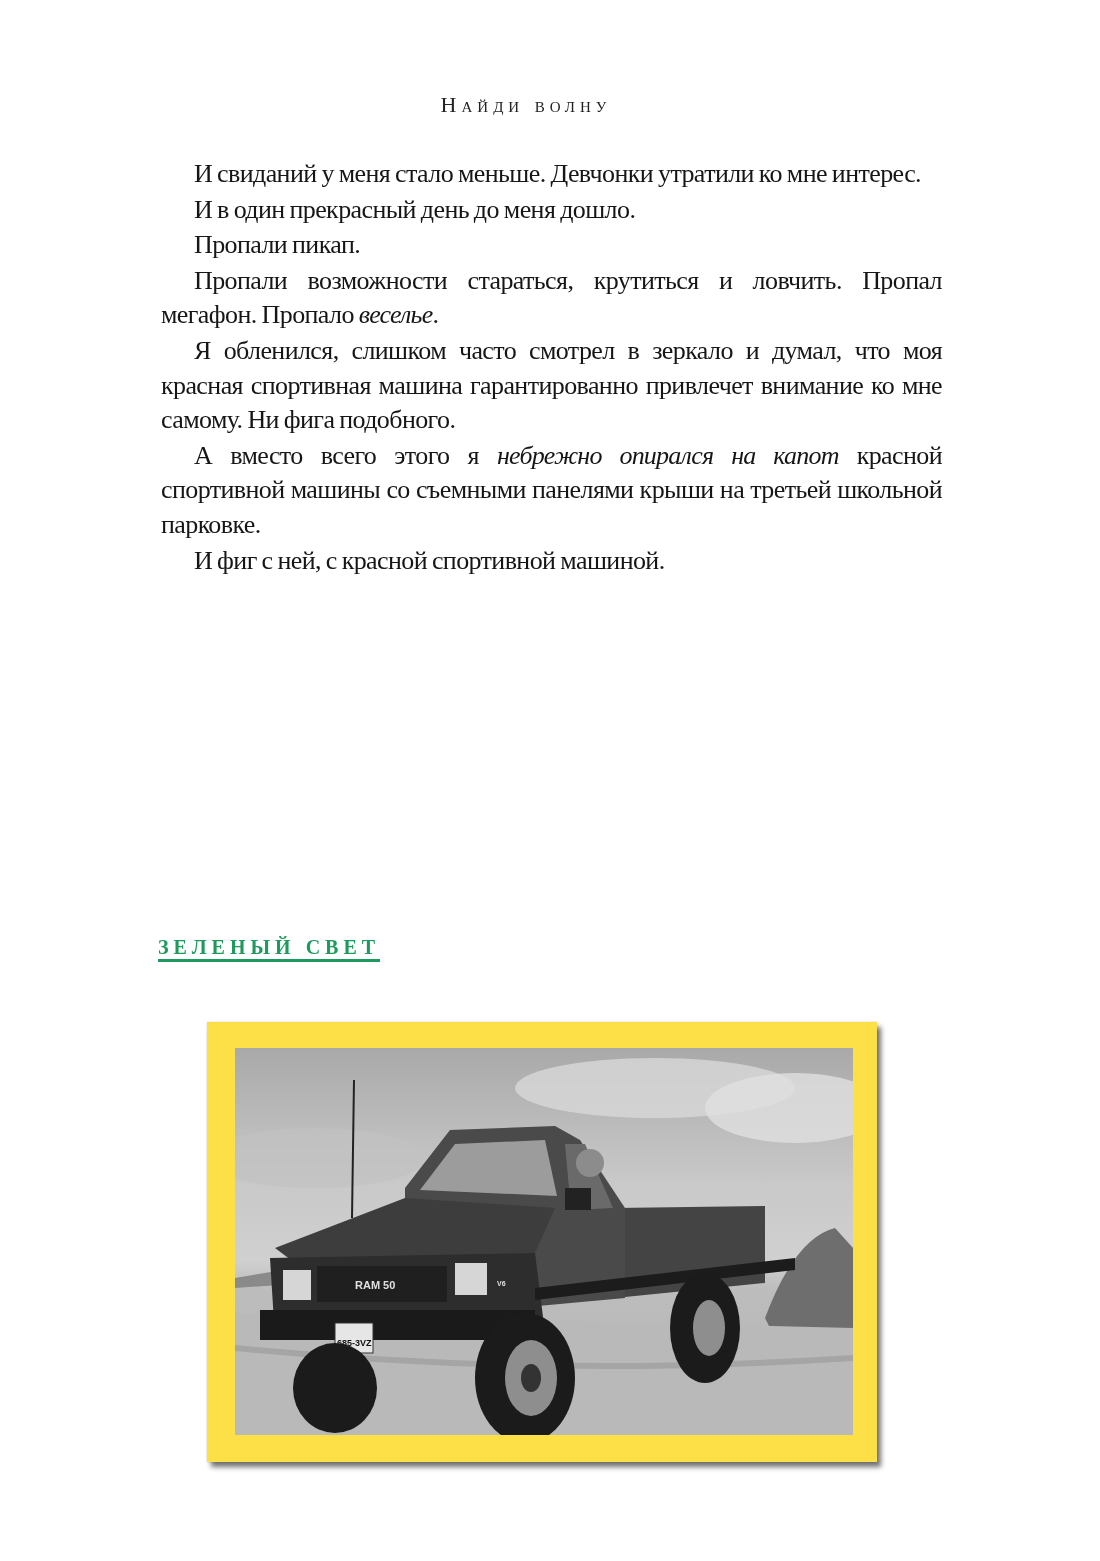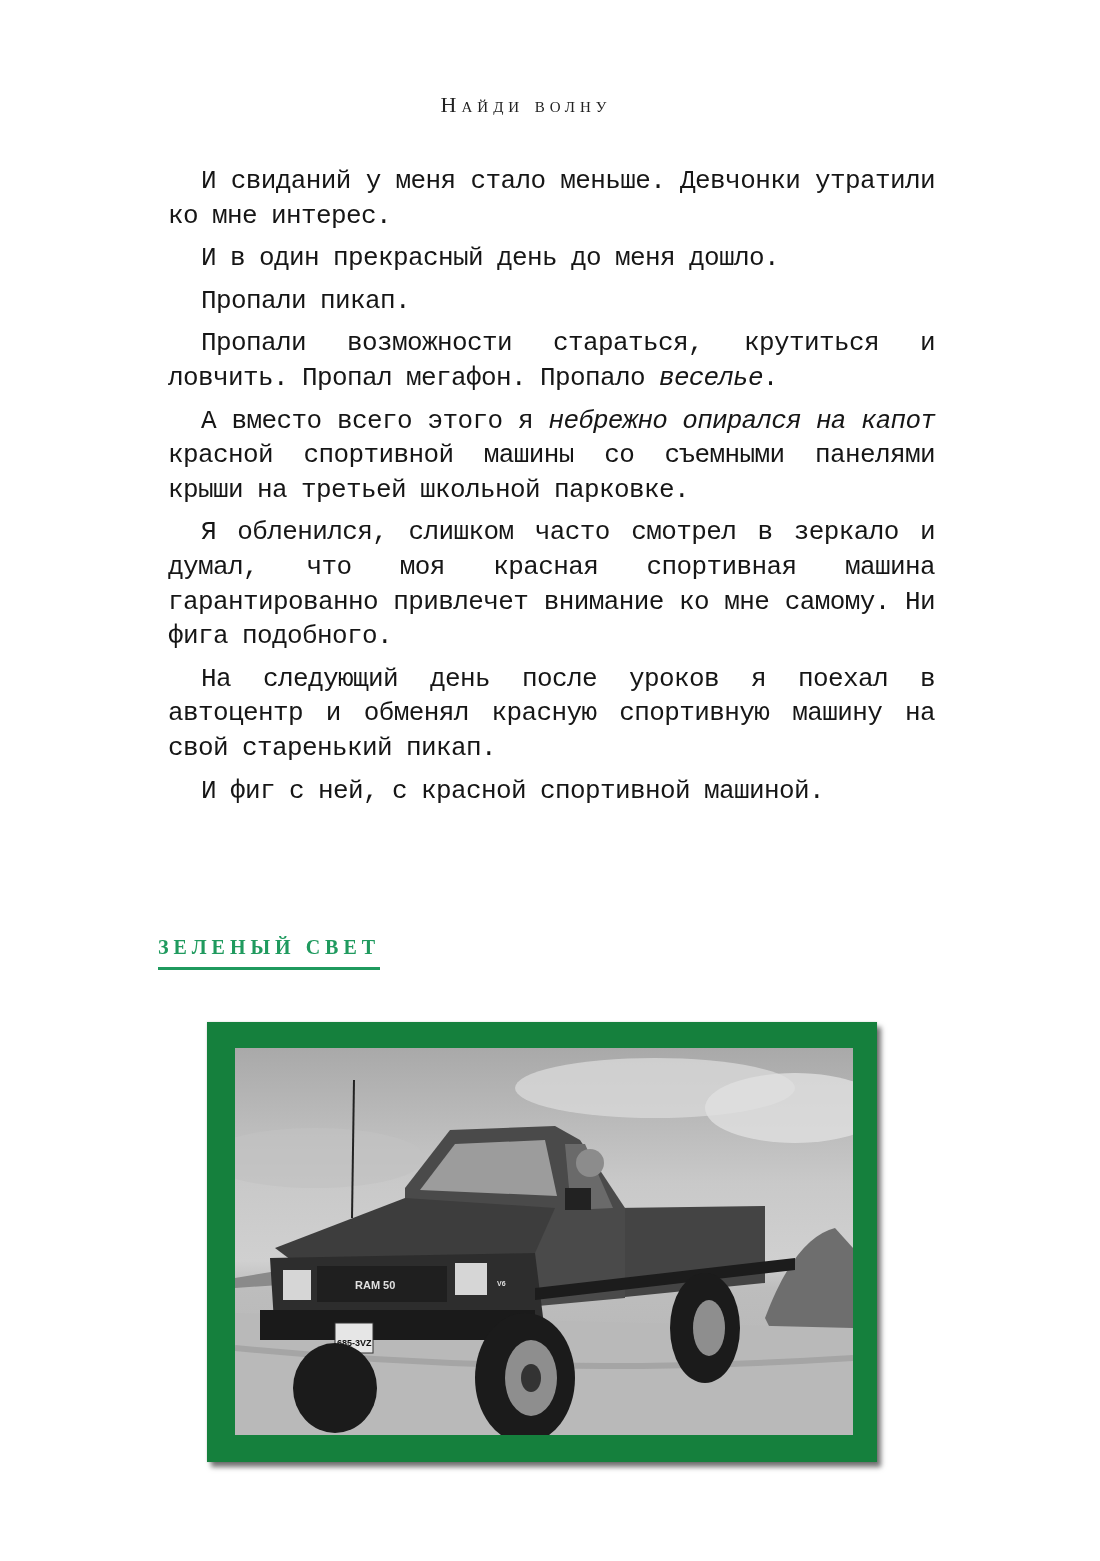--- a/index.html
+++ b/index.html
@@ -32,48 +32,47 @@
       left: 160px;
       width: 783px;
       font-size: 26px;
       line-height: 34.6px;
       text-align: justify;
       letter-spacing: -0.6px;
       word-spacing: -1px;
       color: #161616;
     }
     .body-text p {
-      margin: 8px;
+      margin: 1px;
       text-indent: 33px;
-      font-family: Liberation Mono, monospace;
     }
     .body-text em {
       font-style: italic;
       letter-spacing: -0.8px;
     }
     .section-heading {
       position: absolute;
       top: 936px;
       left: 158px;
       font-family: "Liberation Serif", "DejaVu Serif", serif;
       font-weight: bold;
       font-size: 20px;
       letter-spacing: 5px;
       color: #1f9a5e;
-      padding-bottom: 8px;
+      padding-bottom: 0;
       border-bottom: 3px solid #1f9a5e;
       text-transform: uppercase;
     }
     .photo-frame {
       position: absolute;
       left: 207px;
       top: 1022px;
       width: 670px;
       height: 440px;
-      background: #15803d;
+      background: #fde047;
       box-shadow: 4px 5px 5px rgba(0,0,0,0.55), 0 0 2px rgba(0,0,0,0.15);
     }
     .photo {
       position: absolute;
       left: 28px;
       top: 26px;
       width: 618px;
       height: 387px;
       overflow: hidden;
       background: linear-gradient(#a9a9a9 0%, #c9c9c9 35%, #d0d0d0 55%, #bdbdbd 62%, #b2b2b2 100%);
@@ -85,23 +84,22 @@
 </head>
 <body>
 
 <div class="running-head">Найди волну</div>
 
 <div class="body-text">
   <p><span>И свиданий у меня стало меньше. Девчонки утратили ко мне интерес.</span></p>
   <p><span>И в один прекрасный день до меня дошло.</span></p>
   <p><span>Пропали пикап.</span></p>
   <p><span>Пропали возможности стараться, крутиться и ловчить. Пропал мегафон. Пропало </span><em>веселье</em><span>.</span></p>
+  <p><span>Я обленился, слишком часто смотрел в зеркало и думал, что моя красная спортивная машина гарантированно привлечет внимание ко мне самому. Ни фига подобного.</span></p>
   <p><span>А вместо всего этого я </span><em>небрежно опирался на капот</em><span> красной спортивной машины со съемными панелями крыши на третьей школьной парковке.</span></p>
-  <p><span>Я обленился, слишком часто смотрел в зеркало и думал, что моя красная спортивная машина гарантированно привлечет внимание ко мне самому. Ни фига подобного.</span></p>
-  <p><span>На следующий день после уроков я поехал в автоцентр и обменял красную спортивную машину на свой старенький пикап.</span></p>
   <p><span>И фиг с ней, с красной спортивной машиной.</span></p>
 </div>
 
 <div class="section-heading">Зеленый свет</div>
 
 <div class="photo-frame">
   <div class="photo">
     <svg width="618" height="387" viewBox="0 0 618 387" xmlns="http://www.w3.org/2000/svg">
 
       <ellipse cx="420" cy="40" rx="140" ry="30" fill="#d8d8d8" opacity="0.8"></ellipse>

